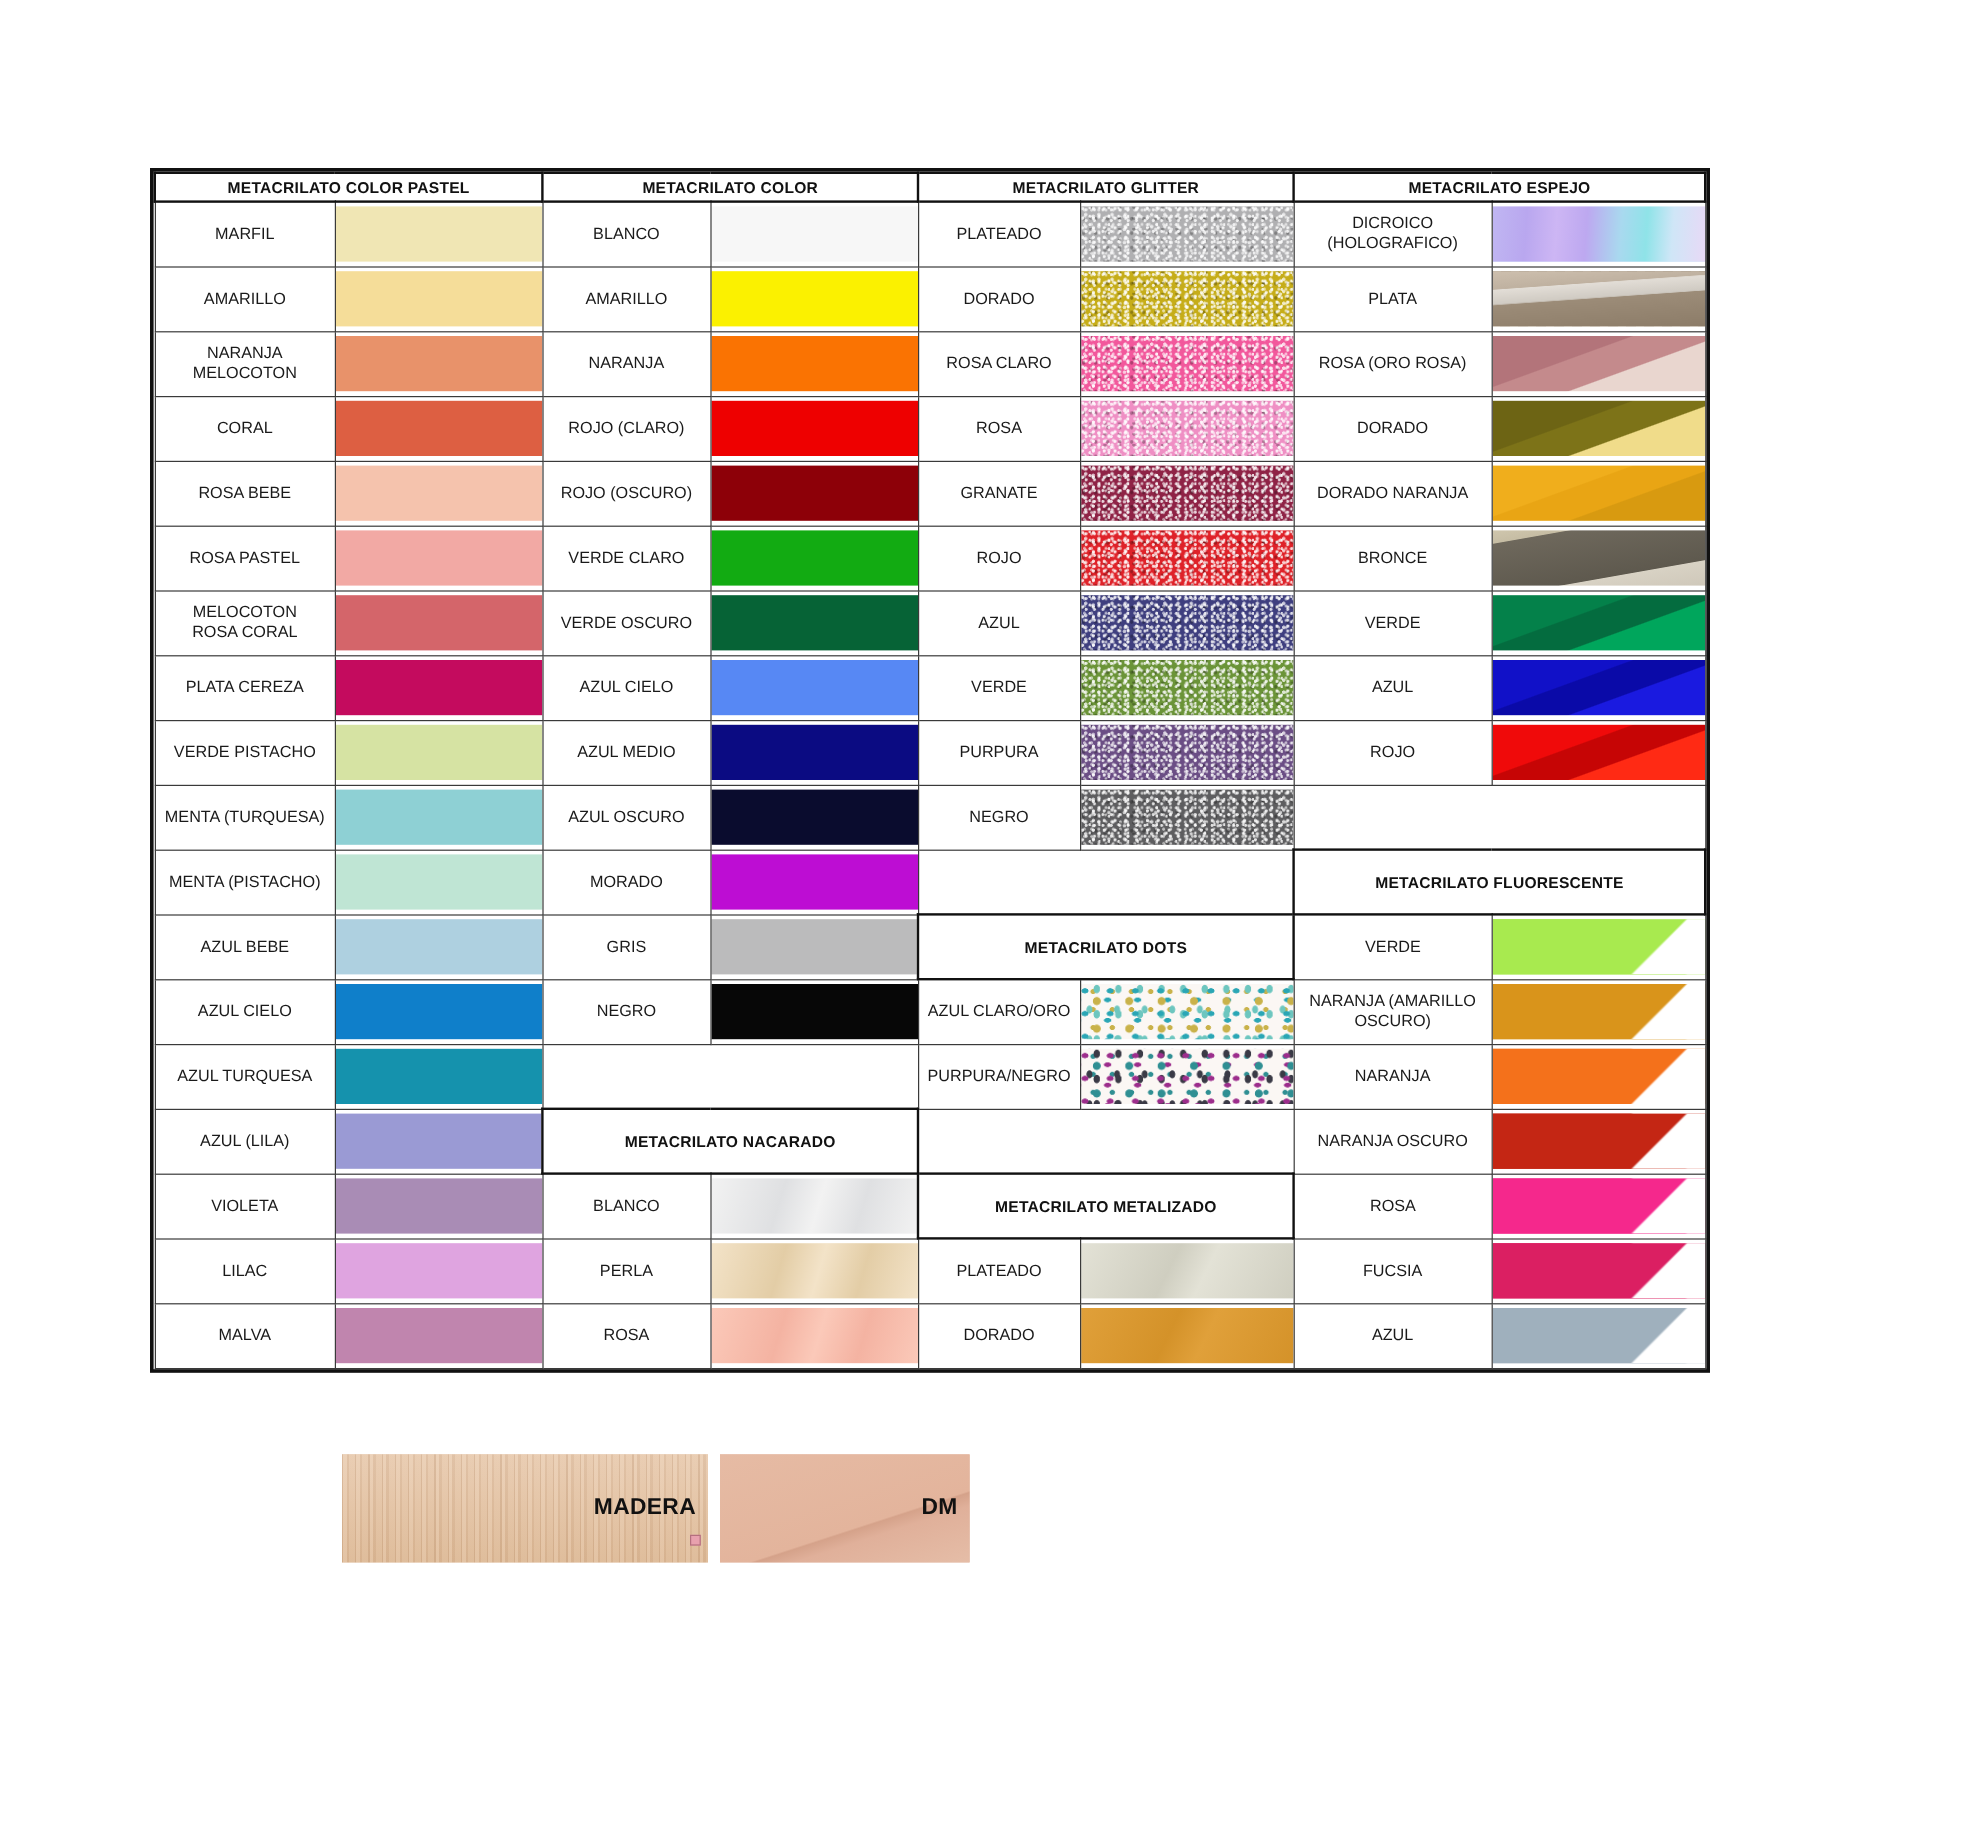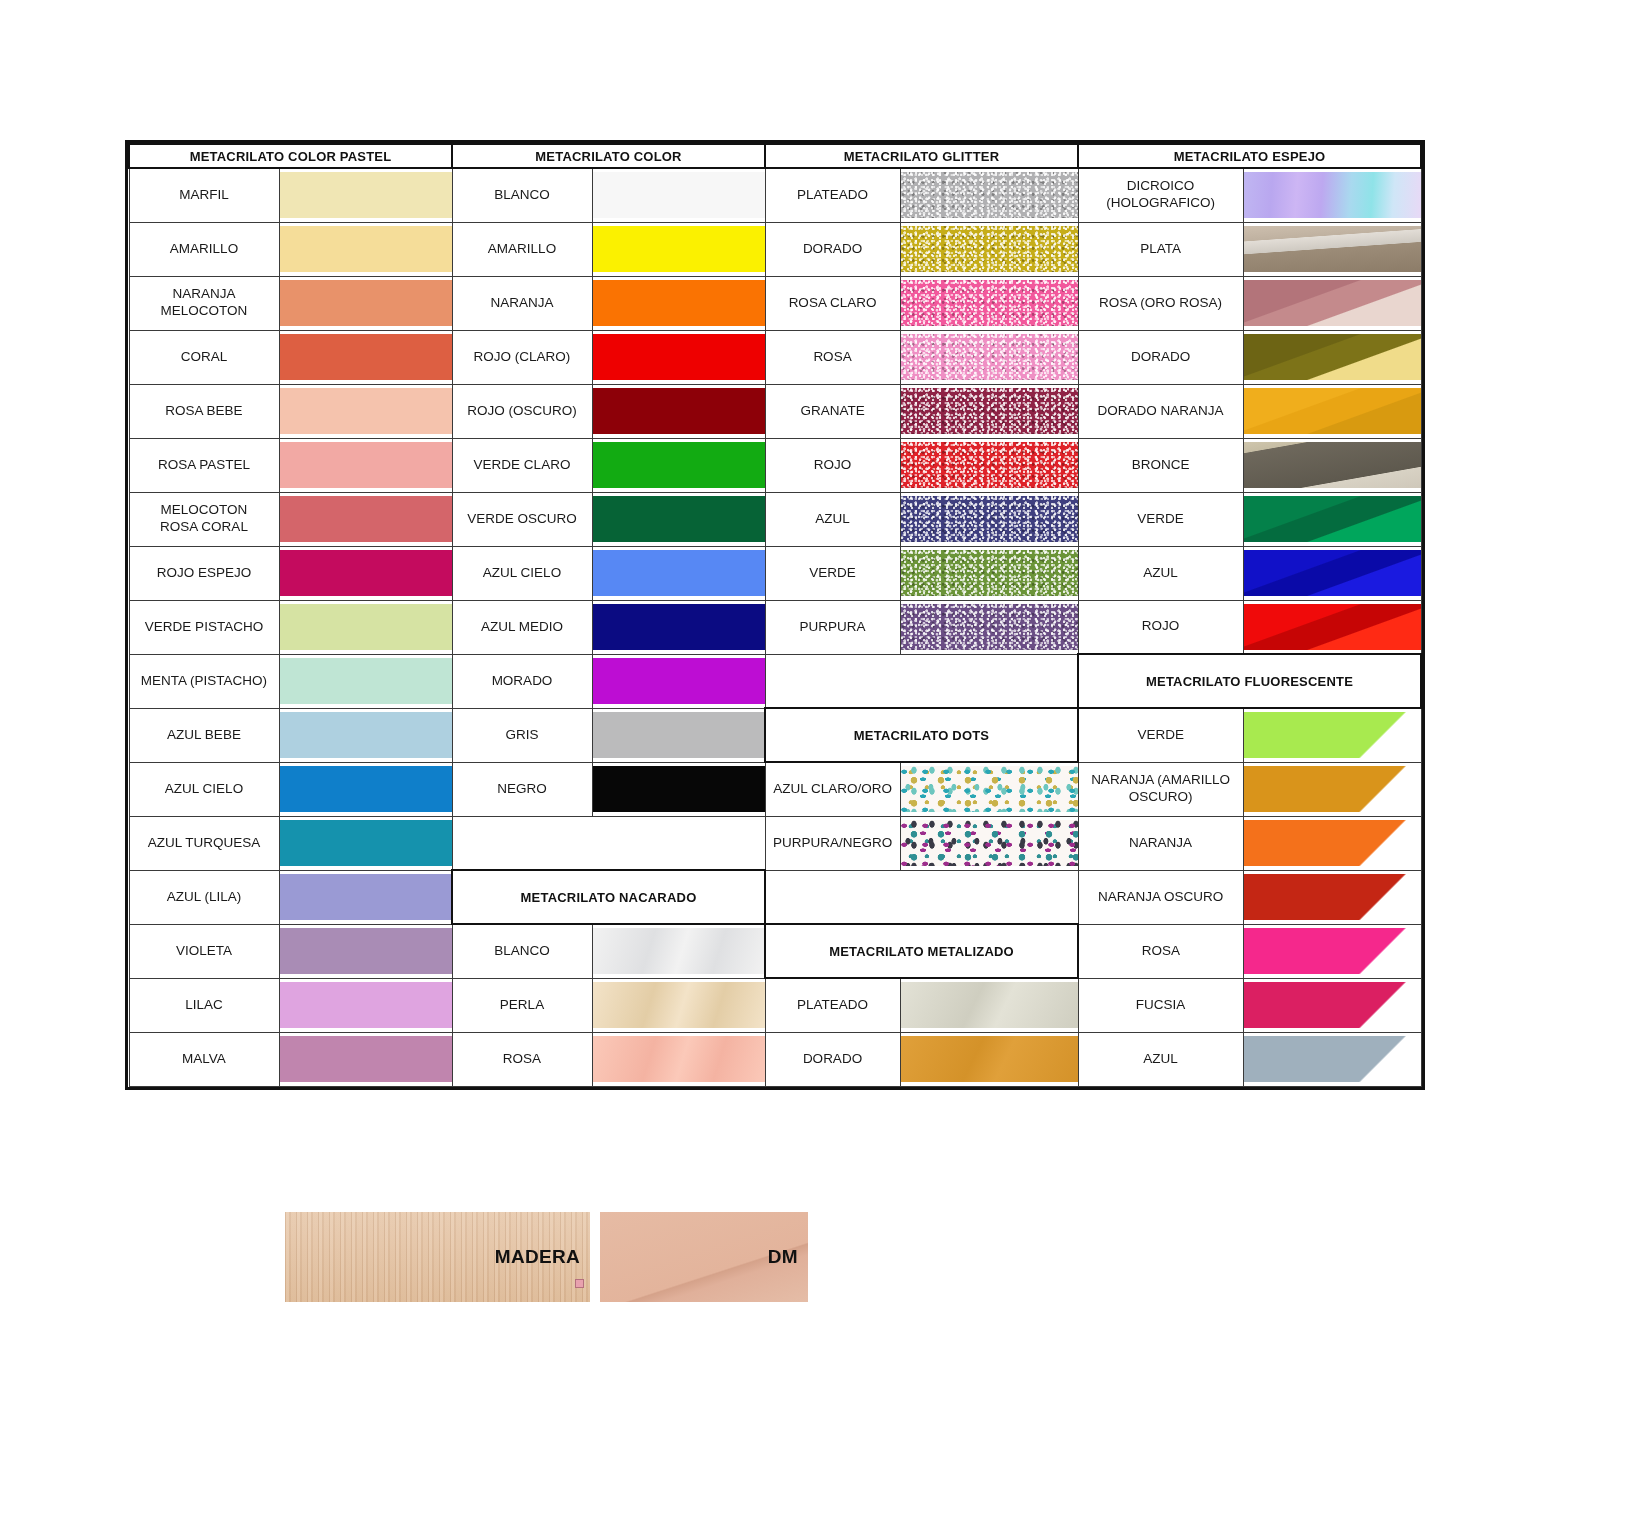--- a/index.html
+++ b/index.html
@@ -350,21 +350,21 @@
           </td>
           <td class="lbl">
             <span>VERDE</span>
           </td>
           <td class="swatchcell">
             <div class="sw tx-photo" style="--a: #04814a; --b: #046c3f; --c2: #00a65c;"></div>
           </td>
         </tr>
         <tr>
           <td class="lbl">
-            <span>ROJO ESPEJO</span>
+            <span>PLATA CEREZA</span>
           </td>
           <td class="swatchcell">
             <div class="sw" style="background: rgb(196, 11, 94);"></div>
           </td>
           <td class="lbl">
             <span>AZUL CIELO</span>
           </td>
           <td class="swatchcell">
             <div class="sw" style="background: rgb(87, 136, 244);"></div>
           </td>
@@ -399,20 +399,41 @@
           </td>
           <td class="swatchcell">
             <div class="sw tx-glitter" style="--c: #6b4e85;"></div>
           </td>
           <td class="lbl">
             <span>ROJO</span>
           </td>
           <td class="swatchcell">
             <div class="sw tx-photo" style="--a: #f00a0a; --b: #c60505; --c2: #ff2a14;"></div>
           </td>
+        </tr>
+        <tr>
+          <td class="lbl">
+            <span>MENTA (TURQUESA)</span>
+          </td>
+          <td class="swatchcell">
+            <div class="sw" style="background: rgb(142, 208, 212);"></div>
+          </td>
+          <td class="lbl">
+            <span>AZUL OSCURO</span>
+          </td>
+          <td class="swatchcell">
+            <div class="sw" style="background: rgb(10, 12, 46);"></div>
+          </td>
+          <td class="lbl">
+            <span>NEGRO</span>
+          </td>
+          <td class="swatchcell">
+            <div class="sw tx-glitter" style="--c: #5e5e60;"></div>
+          </td>
+          <td class="empty" colspan="2"></td>
         </tr>
         <tr>
           <td class="lbl">
             <span>MENTA (PISTACHO)</span>
           </td>
           <td class="swatchcell">
             <div class="sw" style="background: rgb(191, 229, 212);"></div>
           </td>
           <td class="lbl">
             <span>MORADO</span>

